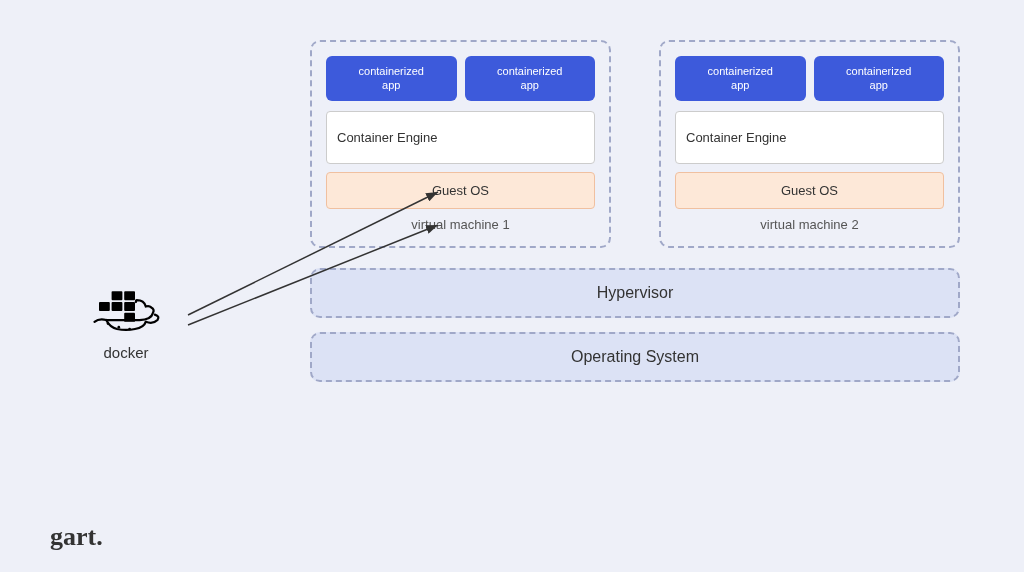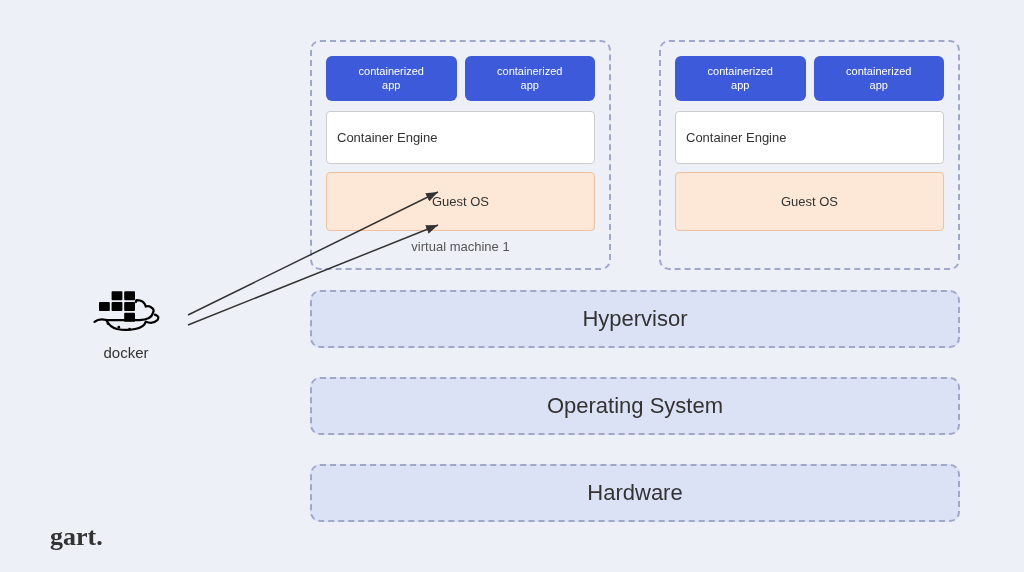--- a/index.html
+++ b/index.html
@@ -90,44 +90,44 @@
       font-size: 13px;
       color: #333;
       margin-bottom: 8px;
       text-align: left;
     }
 
     .guest-os-box {
       background: #fde8d8;
       border: 1px solid #f0c0a0;
       border-radius: 4px;
-      padding: 21px 10px;
+      padding: 10px 10px;
       font-size: 13px;
       color: #333;
       margin-bottom: 8px;
       text-align: center;
     }
 
     .vm-label {
       font-size: 13px;
       color: #555;
       text-align: center;
       margin-top: 4px;
     }
 
     
     .layer-box {
       border: 2px dashed #a0a8c8;
       border-radius: 10px;
       padding: 14px 20px;
       background: #dce2f5;
       text-align: center;
-      font-size: 22px;
-      color: #333;
-      margin-bottom: 29px;
+      font-size: 16px;
+      color: #333;
+      margin-bottom: 14px;
     }
 
     
     .arrows-svg {
       position: absolute;
       left: 0;
       top: 0;
       width: 1024px;
       height: 572px;
       pointer-events: none;
@@ -186,29 +186,29 @@
         <div class="vm-label">virtual machine 1</div>
       </div>
 
       <div class="vm-box">
         <div class="vm-apps-row">
           <div class="app-box">containerized<br>app</div>
           <div class="app-box">containerized<br>app</div>
         </div>
         <div class="container-engine-box">Container Engine</div>
         <div class="guest-os-box">Guest OS</div>
+        <div class="vm-label">virtual machine 2</div>
       </div>
 
     </div>
 
     <div class="layer-box">Hypervisor</div>
 
     <div class="layer-box">Operating System</div>
 
-    <div class="layer-box">Hardware</div>
 
   </div>
 
   <svg class="arrows-svg" viewBox="0 0 1024 572">
     <defs>
       <marker id="arrowhead" markerWidth="8" markerHeight="6" refX="8" refY="3" orient="auto">
         <polygon points="0 0, 8 3, 0 6" fill="#333"></polygon>
       </marker>
     </defs>
 

